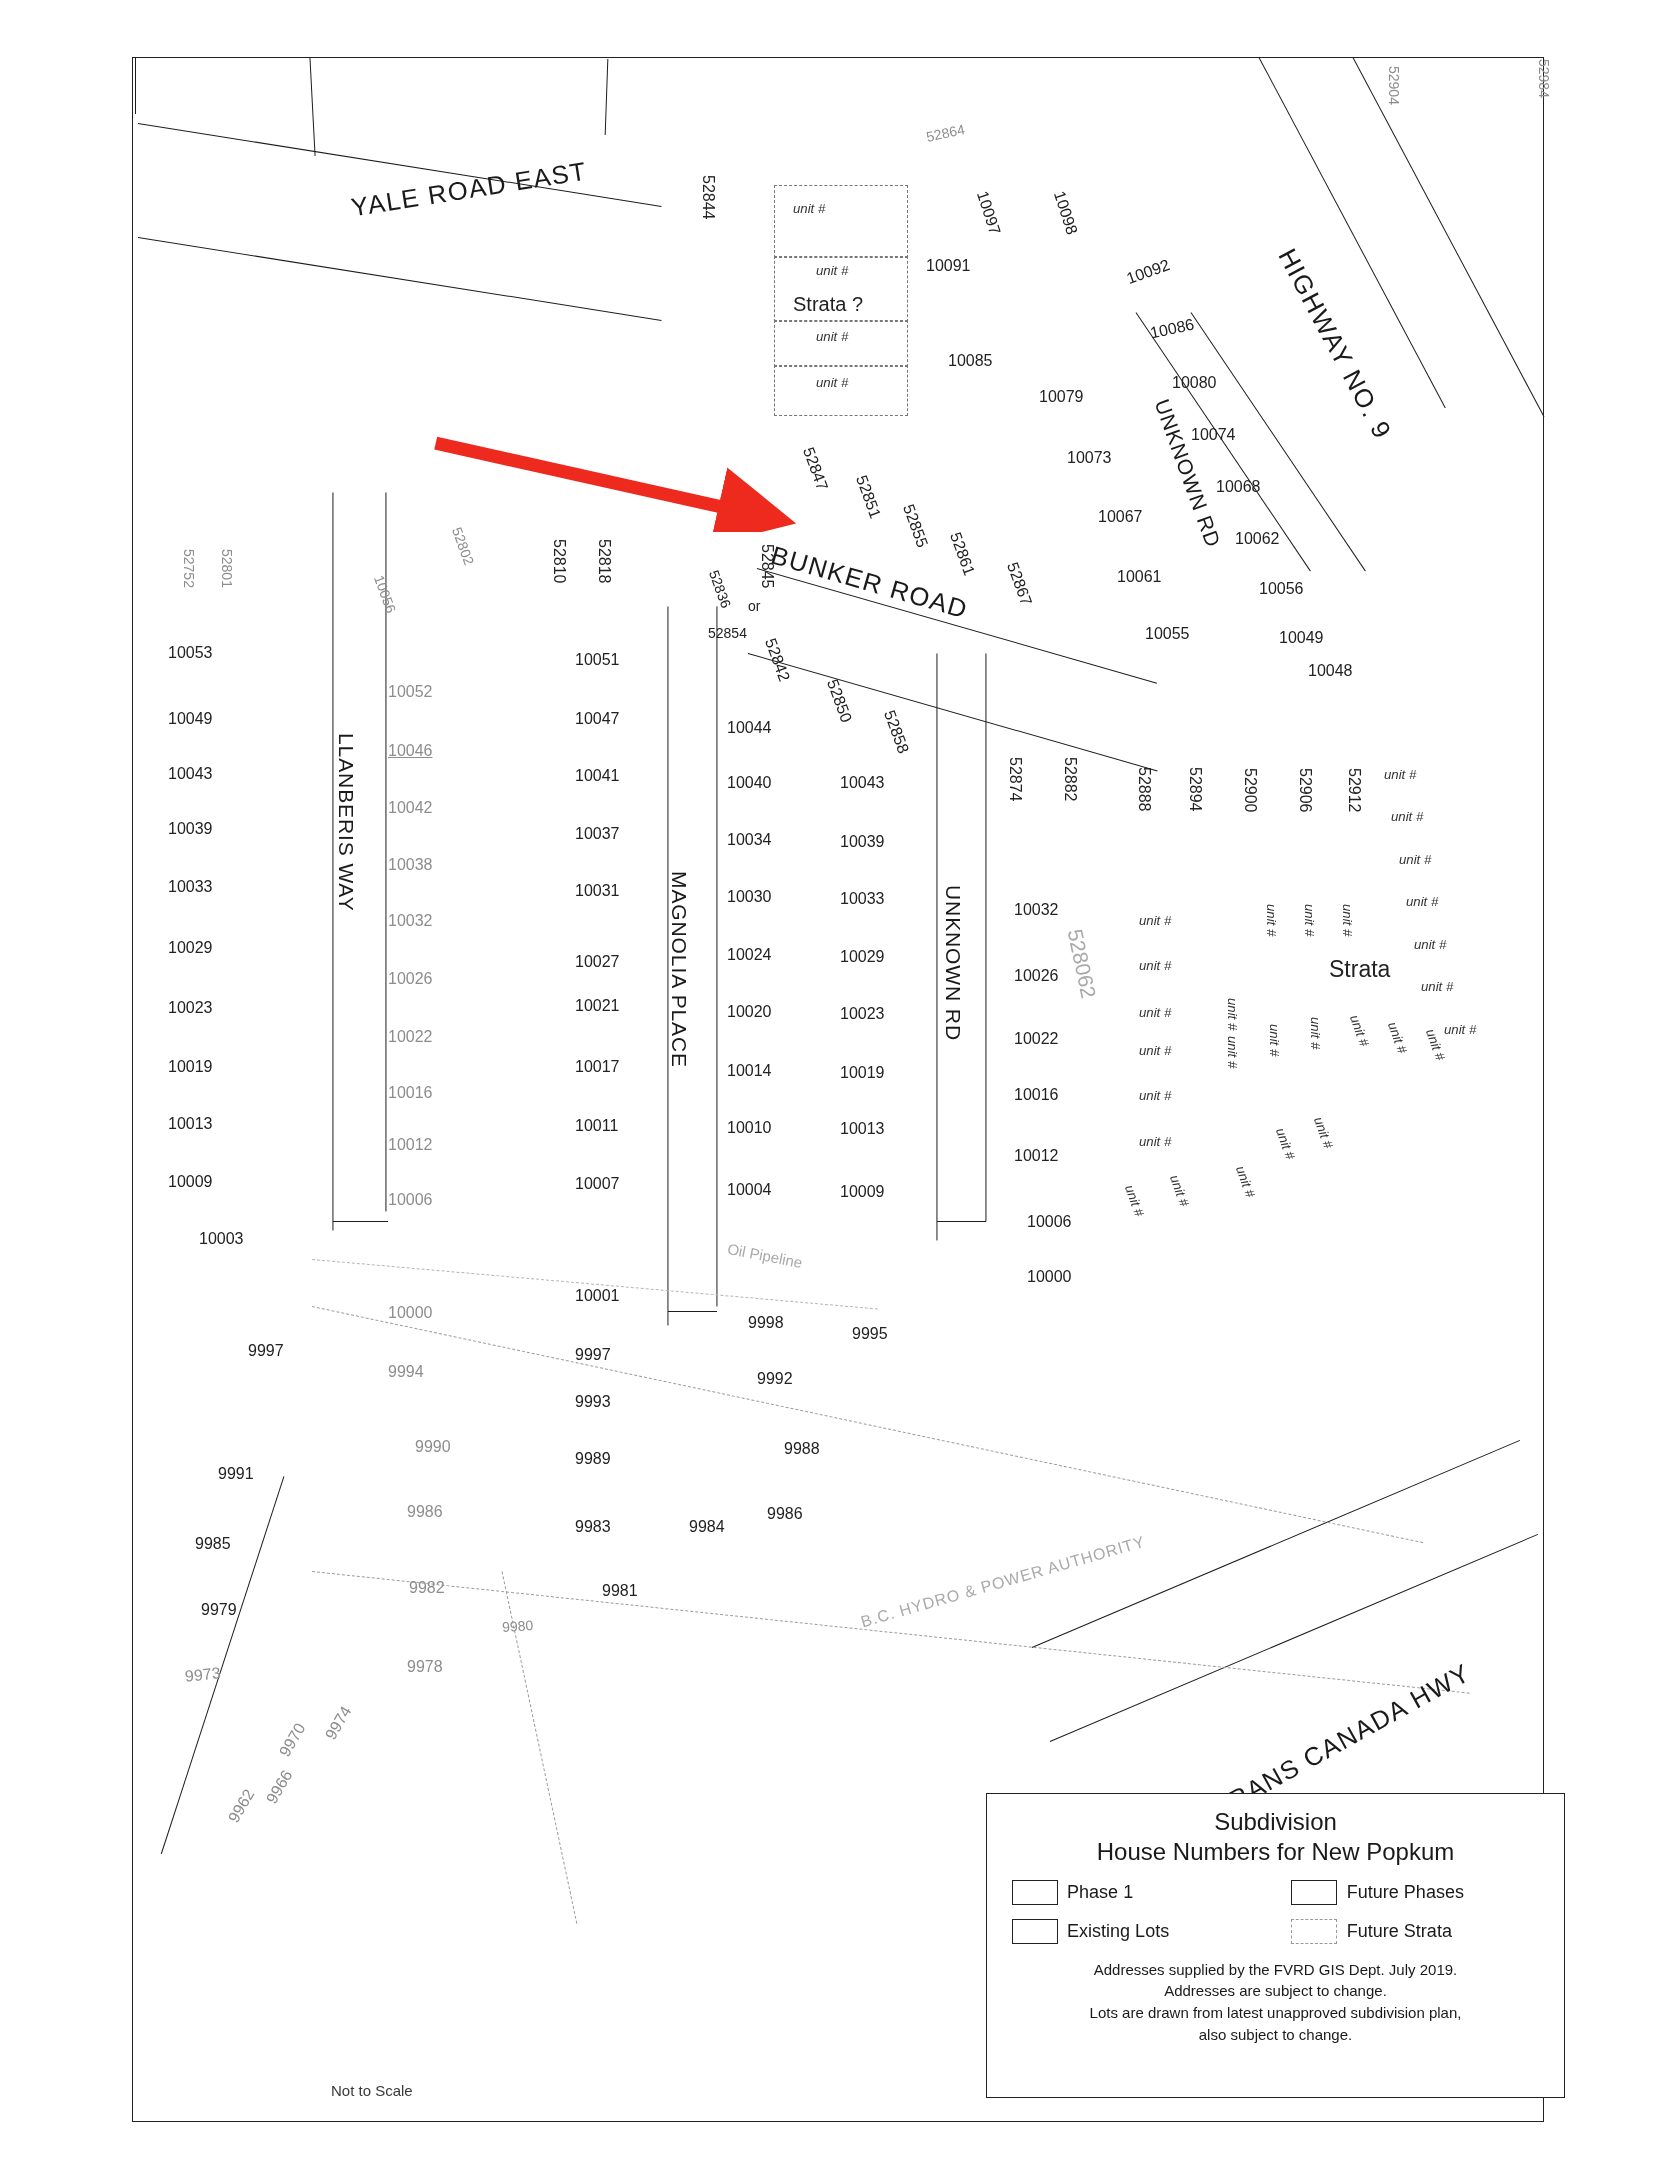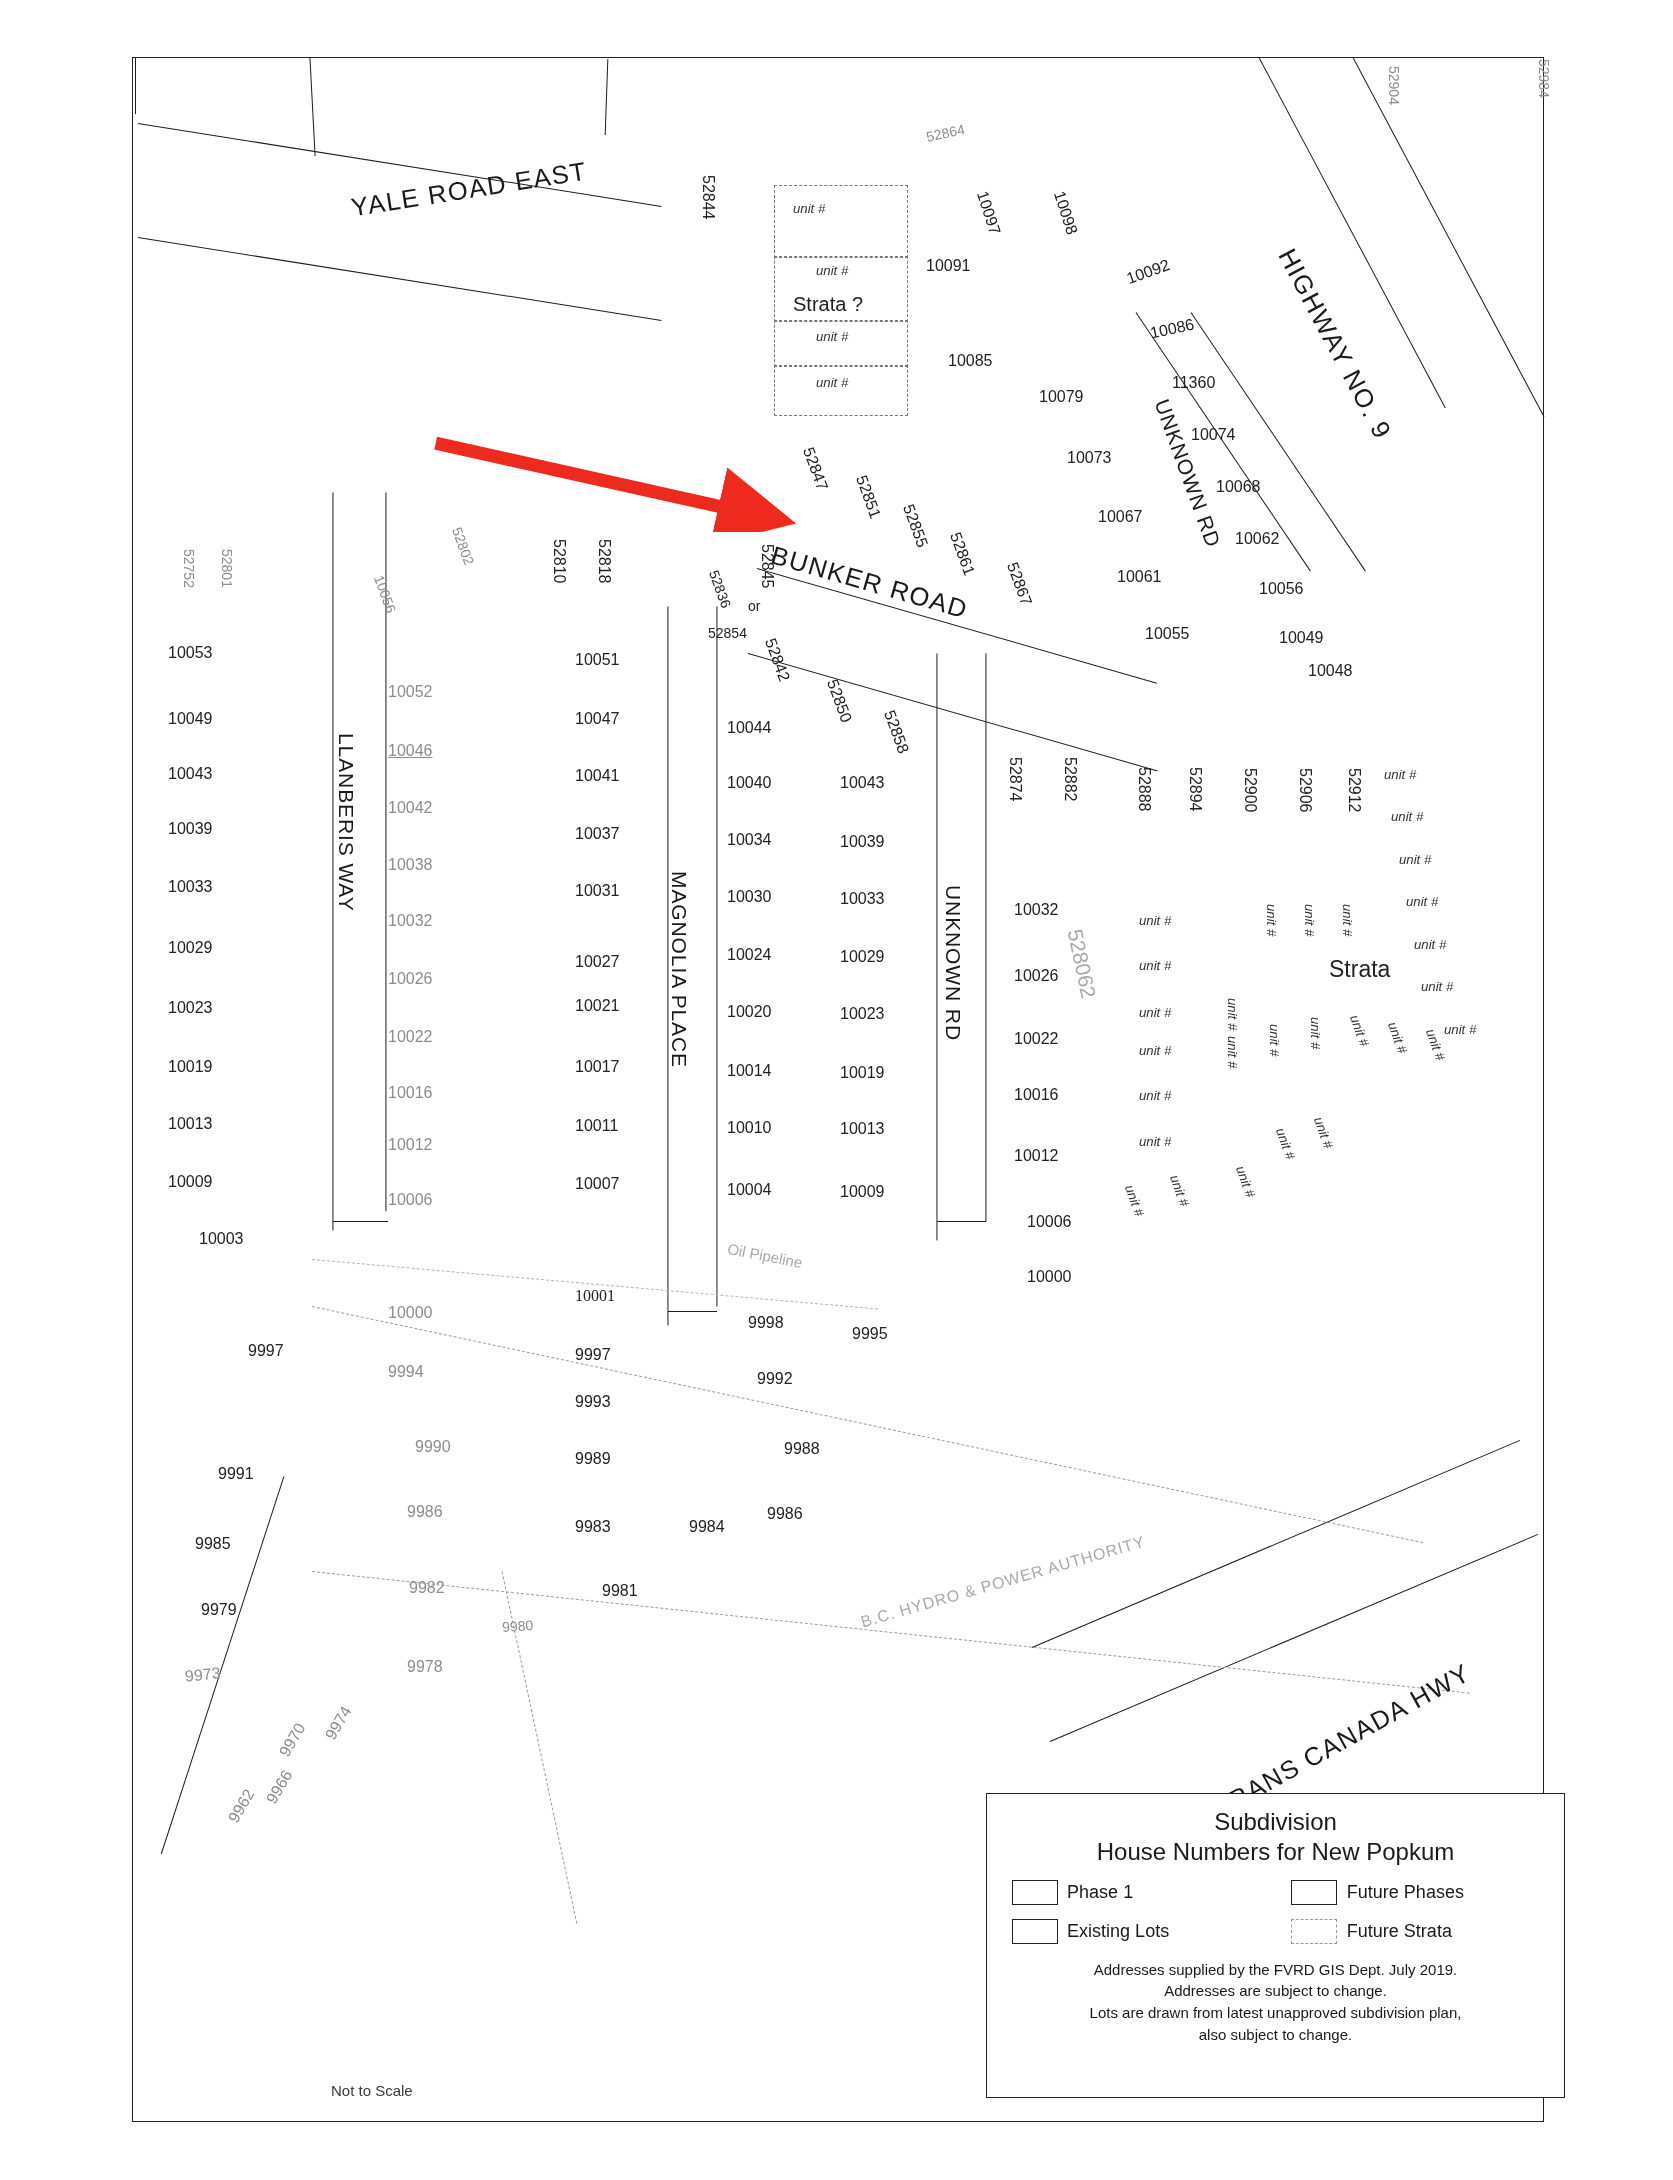--- a/index.html
+++ b/index.html
@@ -119,21 +119,21 @@
   <div class="lbl sm grey" style="left:1552px;top:59px;transform:rotate(90deg);transform-origin:left top;">52984</div>
   <div class="lbl" style="left:717px;top:175px;transform:rotate(90deg);transform-origin:left top;">52844</div>
   <div class="lbl" style="left:776px;top:544px;transform:rotate(90deg);transform-origin:left top;">52845</div>
 
   <div class="lbl" style="left:926px;top:257px;">10091</div>
   <div class="lbl" style="left:990px;top:189px;transform:rotate(72deg);transform-origin:left top;">10097</div>
   <div class="lbl" style="left:1067px;top:189px;transform:rotate(72deg);transform-origin:left top;">10098</div>
   <div class="lbl" style="left:1126px;top:263px;transform:rotate(-20deg);">10092</div>
   <div class="lbl" style="left:1150px;top:320px;transform:rotate(-12deg);">10086</div>
   <div class="lbl" style="left:948px;top:352px;">10085</div>
-  <div class="lbl" style="left:1172px;top:374px;">11360</div>
+  <div class="lbl" style="left:1172px;top:374px;">10080</div>
   <div class="lbl" style="left:1039px;top:388px;">10079</div>
   <div class="lbl" style="left:1191px;top:426px;text-align:center;">10074</div>
   <div class="lbl" style="left:1067px;top:449px;">10073</div>
   <div class="lbl" style="left:1216px;top:478px;">10068</div>
   <div class="lbl" style="left:1098px;top:508px;">10067</div>
   <div class="lbl" style="left:1235px;top:530px;">10062</div>
   <div class="lbl" style="left:1117px;top:568px;">10061</div>
   <div class="lbl" style="left:1259px;top:580px;">10056</div>
   <div class="lbl" style="left:1145px;top:625px;">10055</div>
   <div class="lbl" style="left:1279px;top:629px;">10049</div>
@@ -202,21 +202,21 @@
   <div class="lbl" style="left:575px;top:651px;">10051</div>
   <div class="lbl" style="left:575px;top:710px;">10047</div>
   <div class="lbl" style="left:575px;top:767px;">10041</div>
   <div class="lbl" style="left:575px;top:825px;">10037</div>
   <div class="lbl" style="left:575px;top:882px;">10031</div>
   <div class="lbl" style="left:575px;top:941px;margin-top:12px;">10027</div>
   <div class="lbl" style="left:575px;top:997px;">10021</div>
   <div class="lbl" style="left:575px;top:1058px;">10017</div>
   <div class="lbl" style="left:575px;top:1117px;">10011</div>
   <div class="lbl" style="left:575px;top:1175px;">10007</div>
-  <div class="lbl" style="left:575px;top:1287px;font-family:Liberation Serif, serif;">10001</div>
+  <div class="lbl" style="left:575px;top:1287px;">10001</div>
   <div class="lbl" style="left:575px;top:1346px;">9997</div>
   <div class="lbl" style="left:575px;top:1393px;">9993</div>
   <div class="lbl" style="left:575px;top:1450px;">9989</div>
   <div class="lbl" style="left:575px;top:1518px;">9983</div>
   <div class="lbl" style="left:602px;top:1582px;">9981</div>
 
   <div class="lbl" style="left:727px;top:719px;">10044</div>
   <div class="lbl" style="left:727px;top:774px;">10040</div>
   <div class="lbl" style="left:727px;top:831px;">10034</div>
   <div class="lbl" style="left:727px;top:888px;">10030</div>

